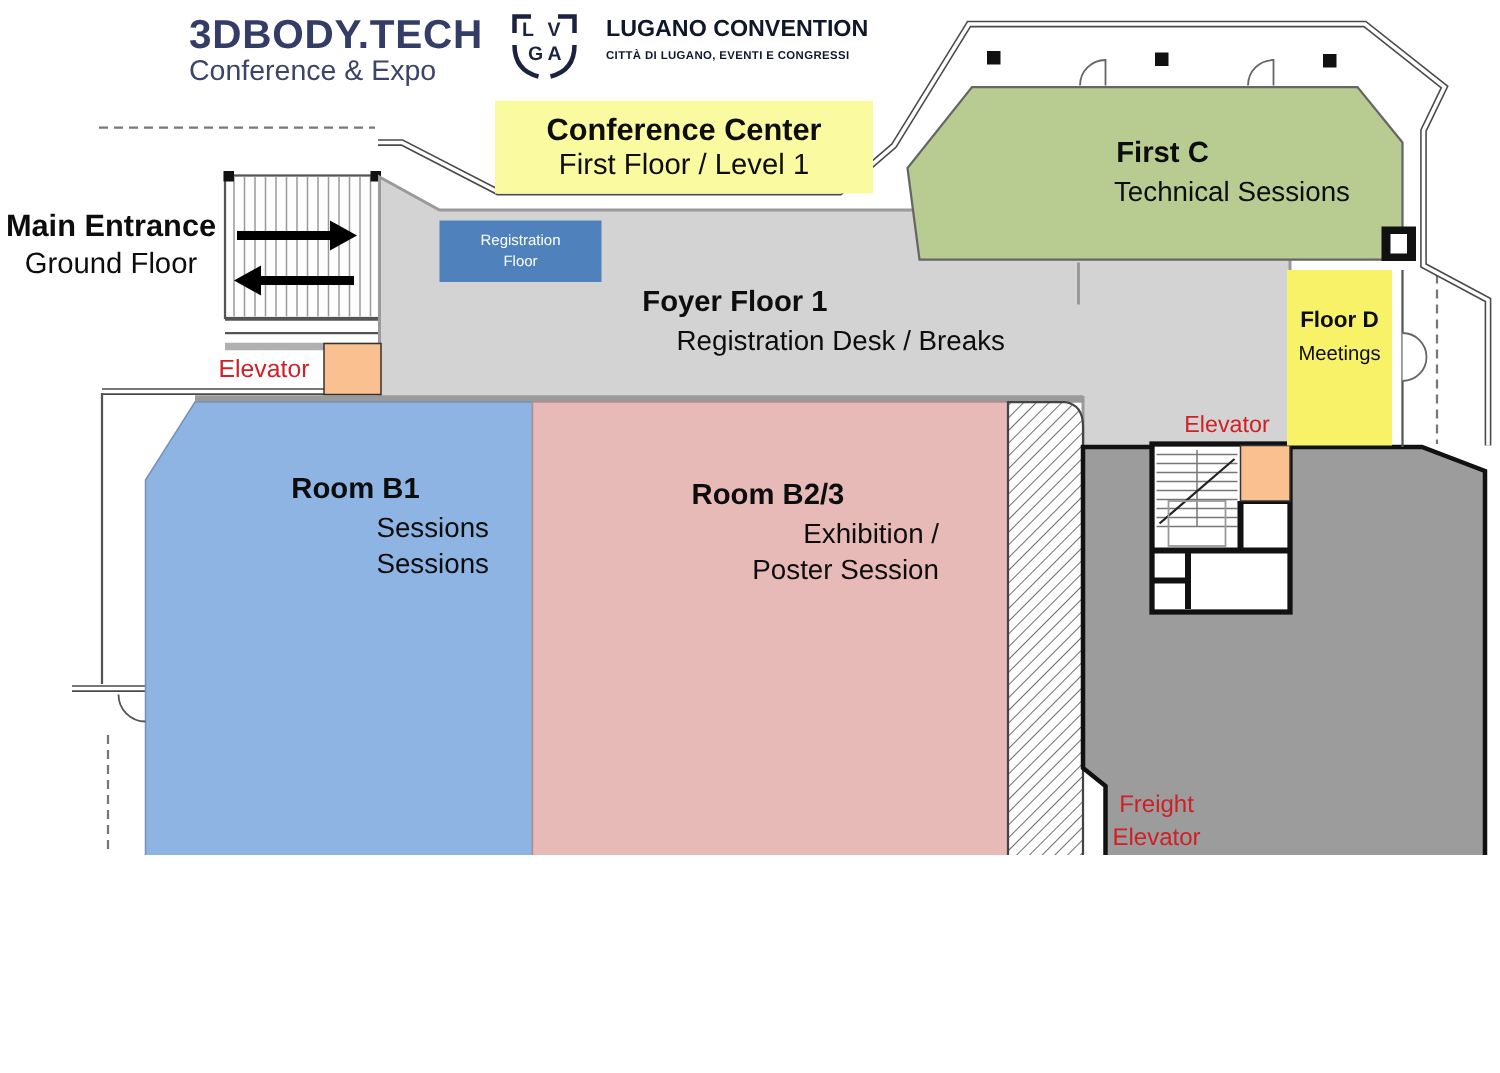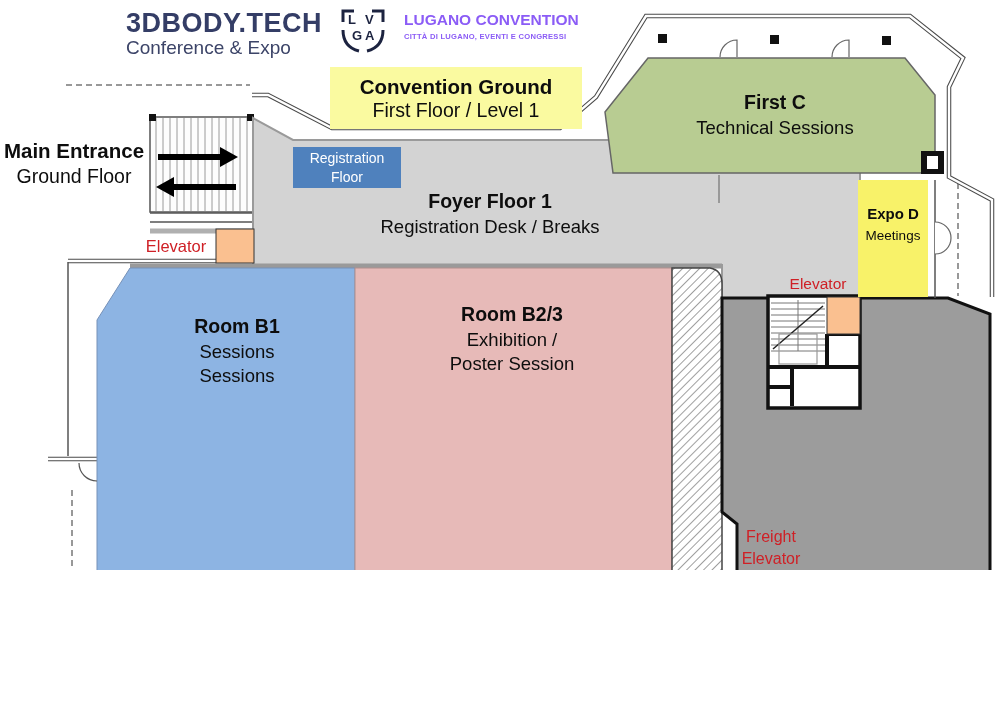--- a/index.html
+++ b/index.html
@@ -6,33 +6,33 @@
   .stage{position:relative;width:1000px;height:570px;background:#fff;overflow:hidden;
          font-family:"Liberation Sans",sans-serif;color:#0d0d0d;}
   svg.plan{position:absolute;left:0;top:0;z-index:1;}
   .wallO{fill:none;stroke:#4a4a4a;stroke-width:4.5;}
   .wallI{fill:none;stroke:#ffffff;stroke-width:2.4;}
   .thin{fill:none;stroke:#555;stroke-width:1.5;}
   .dash{fill:none;stroke:#777;stroke-width:1.5;stroke-dasharray:6 4;}
   .lbl{position:absolute;z-index:3;text-align:center;line-height:1.32;}
   .red{color:#cf2026;}
   .room-title{font-size:19.5px;font-weight:bold;}
-  .room-sub{font-size:18.5px;}
+  .room-sub{font-size:18.5px;text-align:right;}
   .banner{position:absolute;left:330px;top:67px;width:252px;height:62px;z-index:2;
           background:#fafaa0;display:flex;flex-direction:column;align-items:center;justify-content:center;}
   .banner .bt{font-size:20.5px;font-weight:bold;}
   .banner .bs{font-size:19.5px;}
   .regdesk{position:absolute;left:293px;top:147px;width:108px;height:41px;z-index:2;
-           background:#4f81bd;color:#fff;font-size:14px;line-height:1.35;
+           background:#4f81bd;color:#fff;font-size:10px;line-height:1.35;
            display:flex;flex-direction:column;align-items:center;justify-content:center;}
   .brand{position:absolute;left:126px;top:9px;z-index:3;text-align:left;color:#343d66;}
   .brand .b1{font-size:27px;font-weight:bold;letter-spacing:.5px;line-height:1.05;}
   .brand .b2{font-size:19px;color:#3c4468;}
   .lvga{position:absolute;left:338px;top:6px;z-index:3;}
-  .lugano{position:absolute;left:404px;top:11px;z-index:3;text-align:left;color:#8b5cf6;}
+  .lugano{position:absolute;left:404px;top:11px;z-index:3;text-align:left;color:#0f172a;}
   .lugano .l1,.lugano .l2{font-size:15.5px;font-weight:bold;line-height:1.15;}
   .lugano .l3{font-size:7.6px;font-weight:bold;letter-spacing:.25px;margin-top:3px;}
   .entrance{left:-2px;top:137px;width:152px;}
   .entrance .e1{font-size:20.5px;font-weight:bold;}
   .entrance .e2{font-size:19.5px;}
 </style>
 </head>
 <body>
 
 <div class="stage">
@@ -154,21 +154,21 @@
     <text x="14" y="34" font-size="13" font-weight="bold" fill="#1c2340">G</text>
     <text x="27" y="34" font-size="13" font-weight="bold" fill="#1c2340">A</text>
   </svg>
 
   <div class="lugano">
     <div class="l1">LUGANO CONVENTION</div>
     <div class="l3">CITTÀ DI LUGANO, EVENTI E CONGRESSI</div>
   </div>
 
   <div class="banner">
-    <div class="bt">Convention Ground</div>
+    <div class="bt">Conference Center</div>
     <div class="bs">First Floor / Level 1</div>
   </div>
 
   <div class="lbl entrance">
     <div class="e1">Main Entrance</div>
     <div class="e2">Ground Floor</div>
   </div>
 
   <div class="lbl red" style="left:136px;top:236px;width:80px;font-size:16.5px;">Elevator</div>
   <div class="lbl red" style="left:777px;top:274px;width:82px;font-size:15.5px;">Elevator</div>
@@ -186,29 +186,29 @@
     <div class="room-title">Foyer Floor 1</div>
     <div class="room-sub">Registration Desk / Breaks</div>
   </div>
 
   <div class="lbl" style="left:650px;top:90px;width:250px;">
     <div class="room-title">First C</div>
     <div class="room-sub">Technical Sessions</div>
   </div>
 
   <div class="lbl" style="left:857px;top:203px;width:72px;line-height:1.5;">
-    <div style="font-size:15px;font-weight:bold;">Expo D</div>
+    <div style="font-size:15px;font-weight:bold;">Floor D</div>
     <div style="font-size:13.5px;">Meetings</div>
   </div>
 
   <div class="lbl" style="left:148px;top:314px;width:178px;">
     <div class="room-title">Room B1</div>
     <div class="room-sub">Sessions</div>
     <div class="room-sub">Sessions</div>
   </div>
 
-  <div class="lbl" style="left:398px;top:302px;width:228px;">
+  <div class="lbl" style="left:398px;top:318px;width:228px;">
     <div class="room-title">Room B2/3</div>
     <div class="room-sub">Exhibition /</div>
     <div class="room-sub">Poster Session</div>
   </div>
 
 </div>
 
 </body></html>

